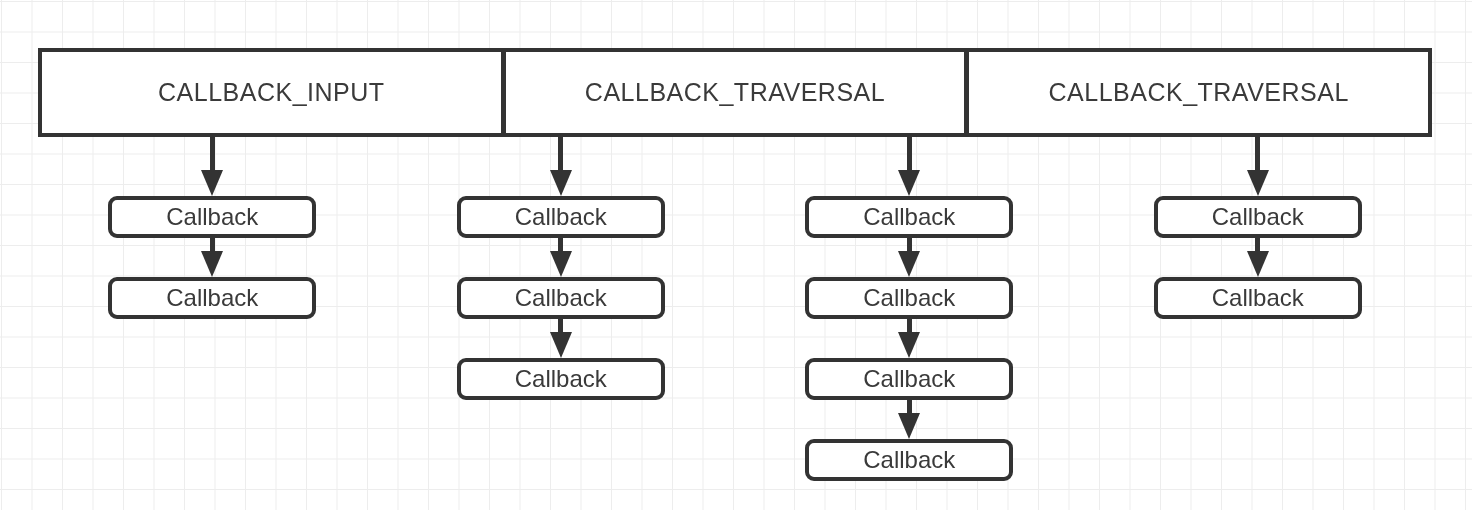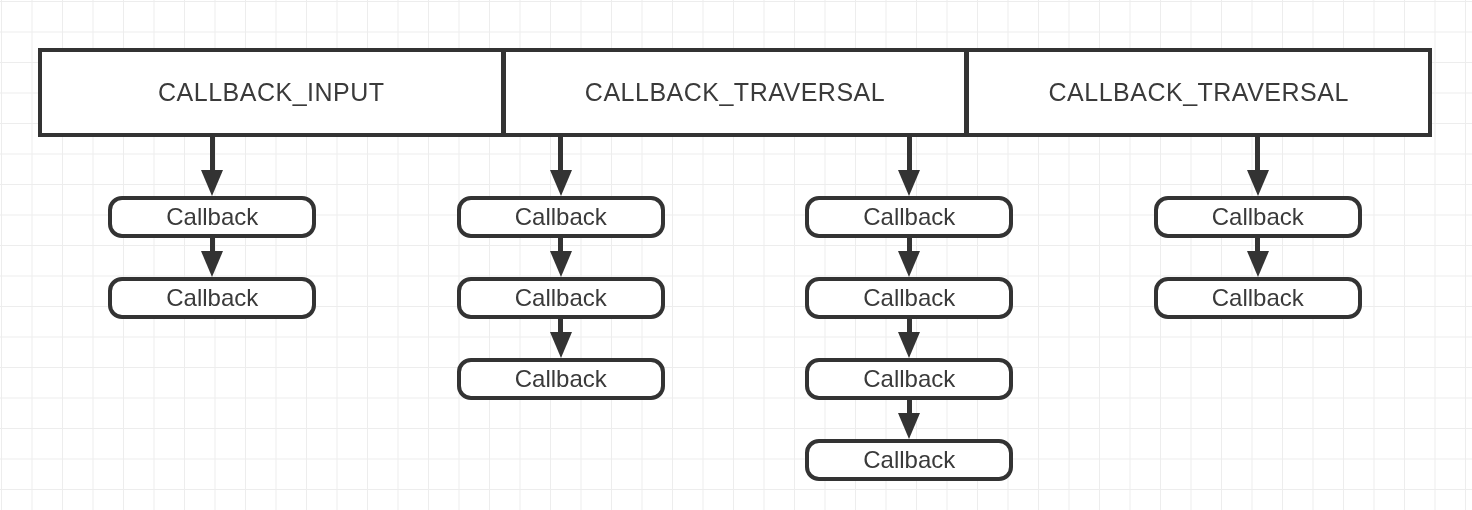--- a/index.html
+++ b/index.html
@@ -71,21 +71,21 @@
   .arrow .head {
     width: 0; height: 0;
     border-left: 11px solid transparent;
     border-right: 11px solid transparent;
     border-top: 26px solid var(--stroke);
   }
   .node {
     width: 208px;
     height: 42px;
     border: 4px solid var(--stroke);
-    border-radius: 14px;
+    border-radius: 9px;
     background: var(--fill);
     display: flex;
     align-items: center;
     justify-content: center;
   }
   .node span {
     font-size: 24px;
     color: var(--text);
     white-space: nowrap;
   }

